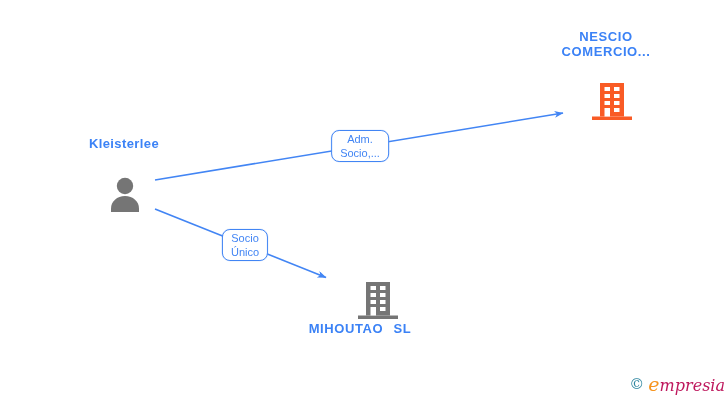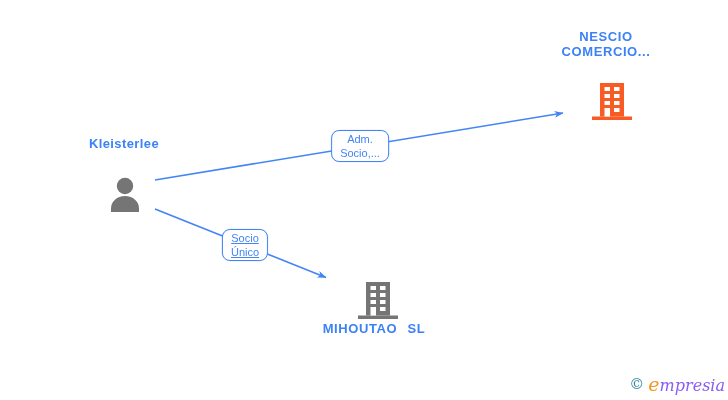--- a/index.html
+++ b/index.html
@@ -8,42 +8,42 @@
     font-family:"Liberation Sans",sans-serif;overflow:hidden;
   }
   .edges-svg{position:absolute;left:0;top:0;width:728px;height:400px;z-index:1;}
   .node-label{
     position:absolute;z-index:2;color:#3b82f6;text-align:center;
     font-size:13px;line-height:15px;letter-spacing:.4px;
   }
   .node-label.company{font-weight:bold;letter-spacing:.6px;}
   .person-label{left:54px;top:136px;width:140px;font-weight:bold;}
   .company1-label{left:536px;top:29px;width:140px;}
-  .company2-label{left:304px;top:321px;width:140px;word-spacing:6px;}
+  .company2-label{left:290px;top:321px;width:140px;word-spacing:6px;}
   .node-icon{position:absolute;z-index:2;}
   .person-icon{left:107px;top:177px;}
   .company1-icon{left:591px;top:83px;}
   .company2-icon{left:357px;top:282px;}
   .edge-label{
     position:absolute;z-index:3;transform:translate(-50%,-50%);
     background:#ffffff;border:1.5px solid #4285f4;border-radius:8px;
     color:#4285f4;font-size:11px;line-height:14px;text-align:center;
     padding:1px 8px;box-shadow:0 0 0 .5px rgba(66,133,244,.15);
     white-space:nowrap;
   }
   .edge-label-1{left:360px;top:146px;}
-  .edge-label-2{left:245px;top:245px;text-decoration:underline;}
+  .edge-label-2{left:245px;top:245px;}
   .watermark{
     position:absolute;right:3px;bottom:5px;z-index:4;
     font-family:"DejaVu Serif",serif;font-style:italic;font-size:16px;
     display:flex;align-items:center;gap:4px;text-decoration:none;
   }
   .watermark .copy{color:#2e86a0;font-style:normal;font-size:15px;}
   .watermark .brand-initial{color:#f7941d;font-size:19px;}
-  .watermark .brand-rest{color:#8b5cf6;}
+  .watermark .brand-rest{color:#be185d;}
 </style>
 </head>
 <body>
 
 <div class="canvas">
 
   <svg class="edges-svg" viewBox="0 0 728 400">
     <defs>
       <marker id="arrowhead" markerWidth="11" markerHeight="9" refX="8.5" refY="3.5" orient="auto" markerUnits="userSpaceOnUse">
         <path d="M0,0 L9,3.5 L0,7 L2.4,3.5 Z" fill="#4285f4"></path>

